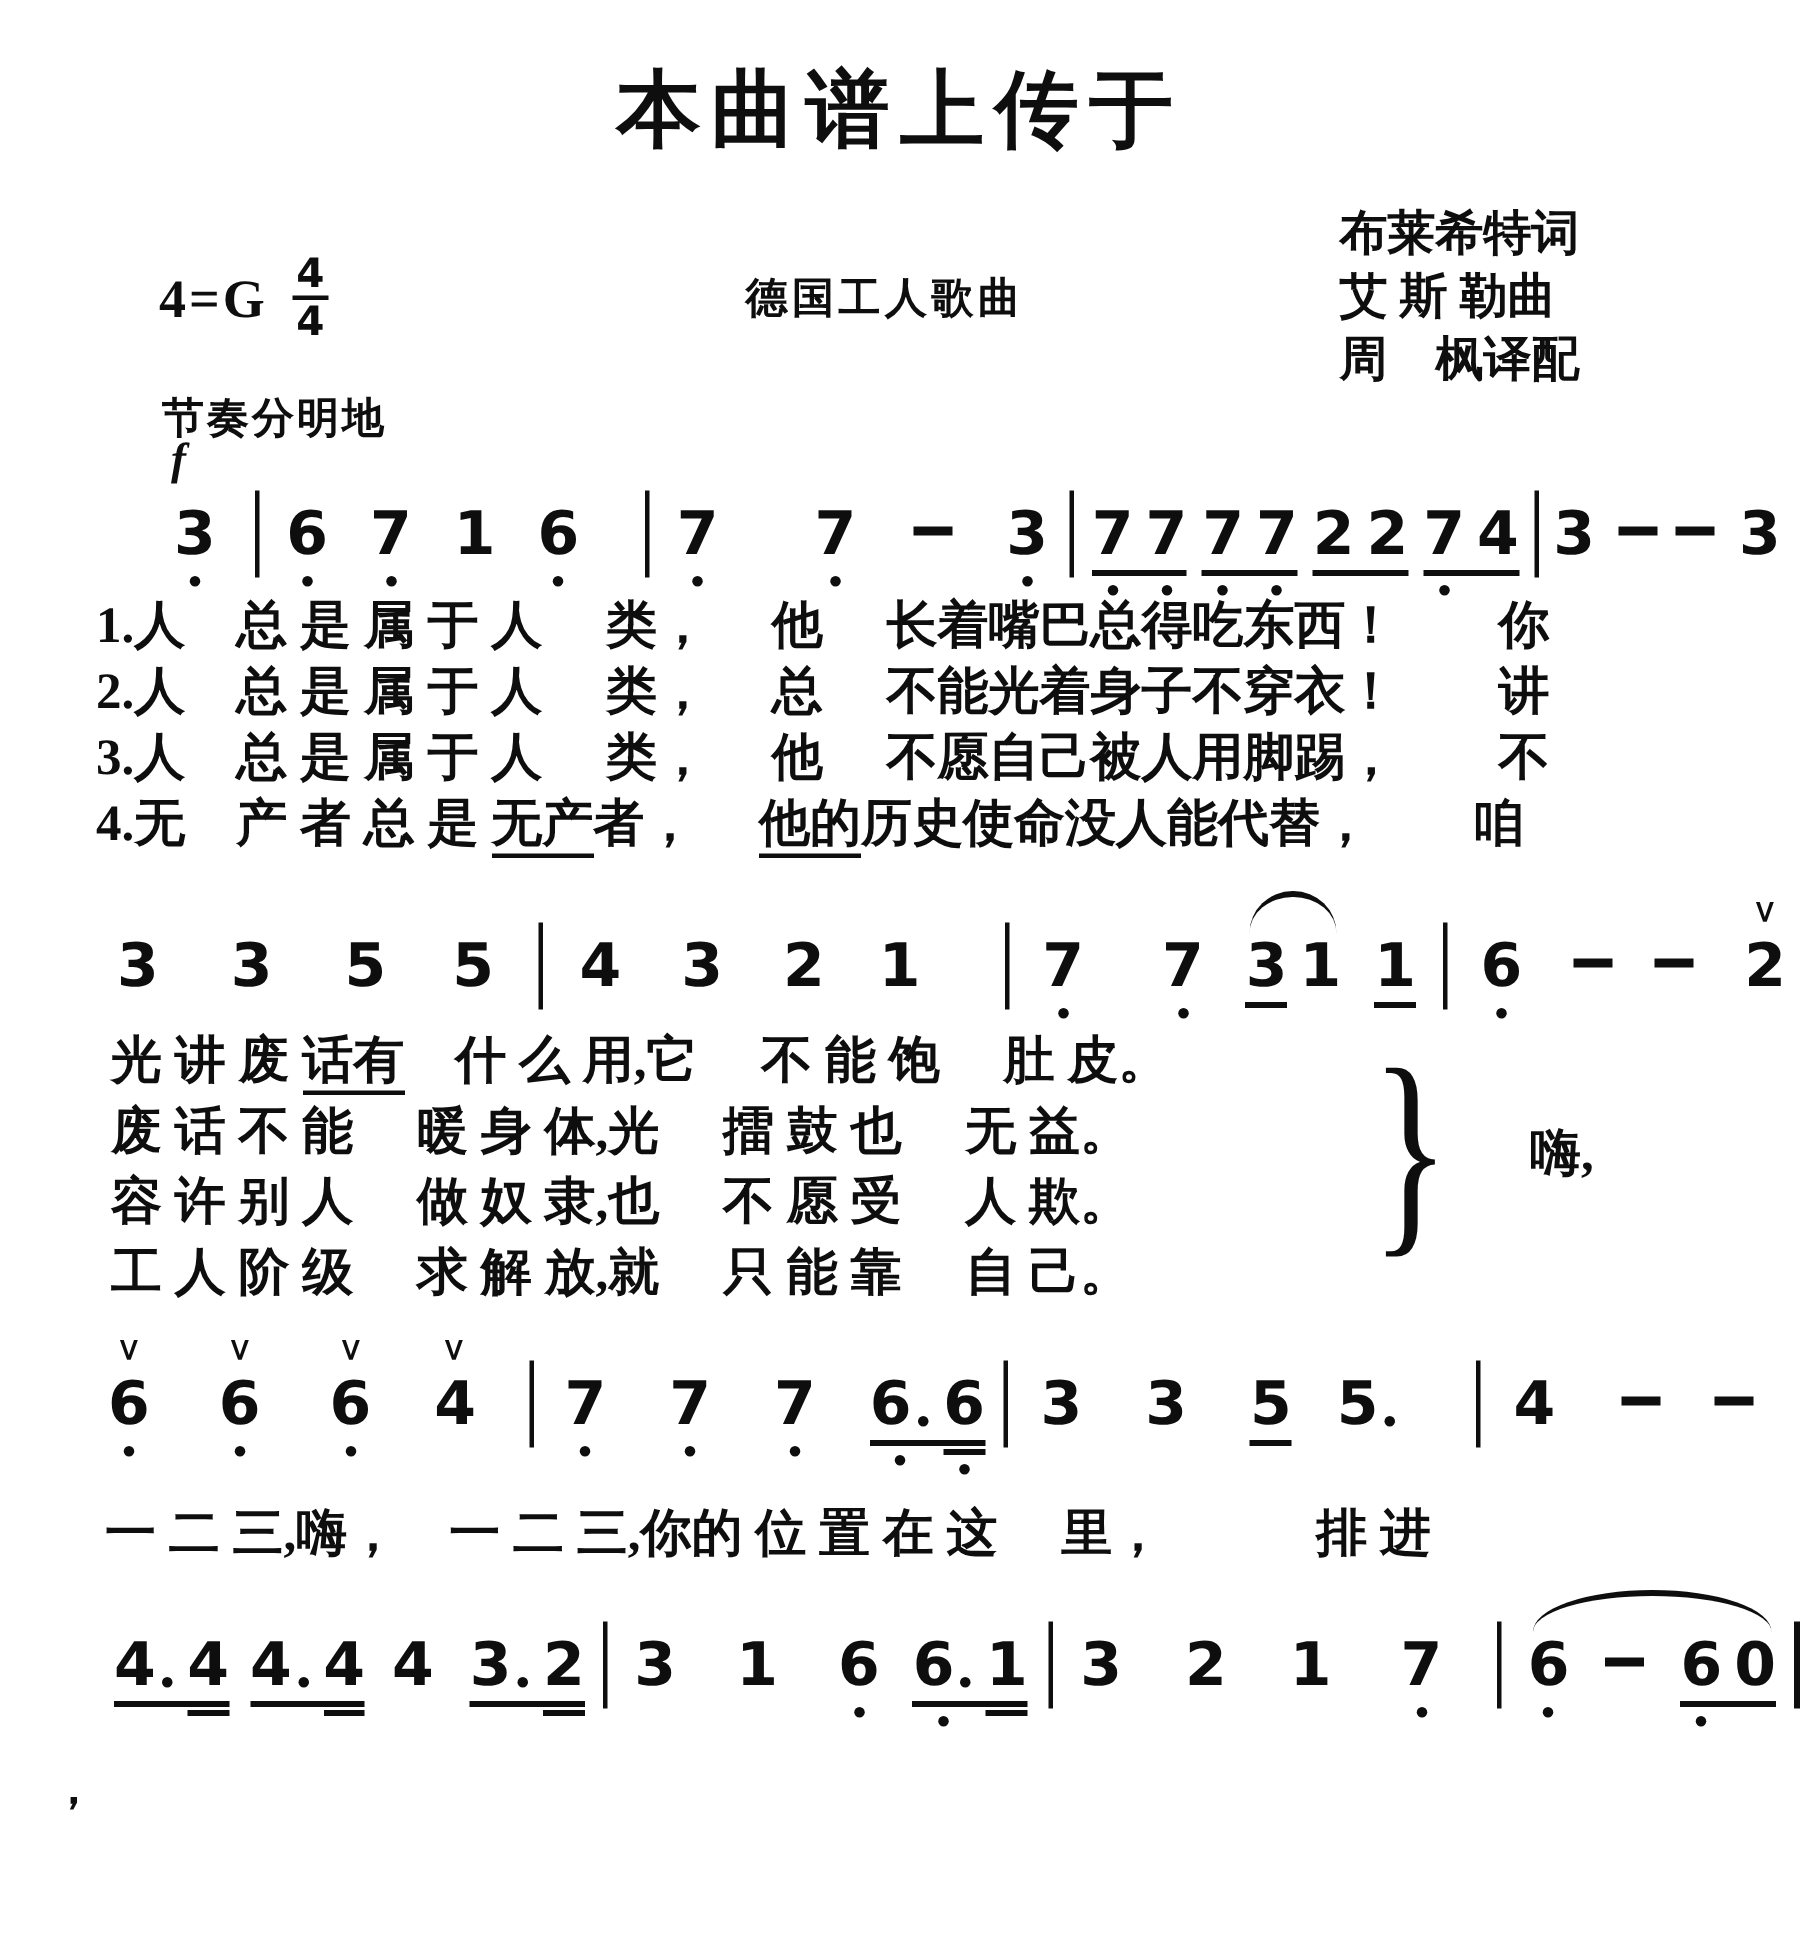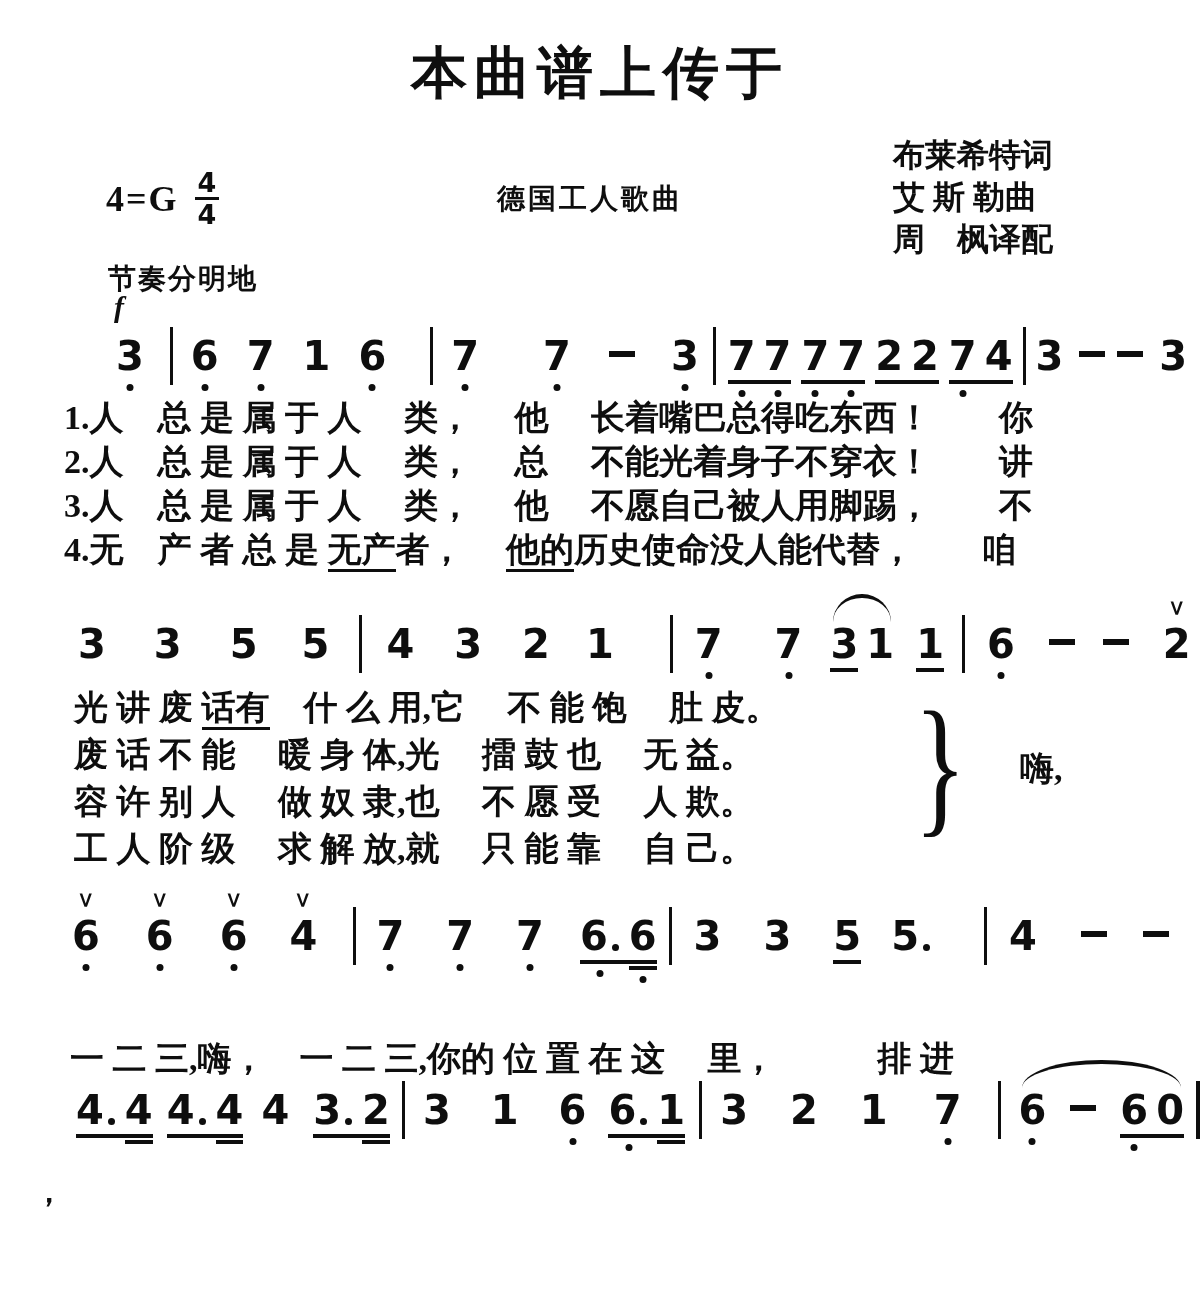--- a/index.html
+++ b/index.html
@@ -43,21 +43,21 @@
   .slur{position:absolute;top:-30px;left:3px;right:3px;height:24px;
     border-top:4px solid #0e0e0e;border-radius:50% 50% 0 0 / 100% 100% 0 0;}
   .bar{width:3px;height:58px;background:#0e0e0e;align-self:center;}
   .dbar{display:inline-flex;gap:3px;align-self:center;}
   .dbar-l{width:4px;height:58px;background:#0e0e0e;}
   .dash{width:26px;height:6px;background:#0e0e0e;align-self:center;margin-top:-4px;}
   
   .lyrics{position:absolute;white-space:pre;font-size:34px;font-weight:bold;}
   .sys0-lyrics{left:64px;top:396px;line-height:44px;}
   .sys1-lyrics{left:74px;top:684px;line-height:47px;}
-  .sys2-lyrics{left:70px;top:1036px;line-height:46px;text-align:center;}
+  .sys2-lyrics{left:70px;top:1000px;line-height:46px;text-align:center;}
   .sys3-lyrics{left:60px;top:1160px;line-height:46px;}
   .useg{border-bottom:3px solid #0e0e0e;padding-bottom:1px;}
   .brace{position:absolute;left:914px;top:682px;font-size:152px;line-height:168px;
     transform:scaleX(0.72);transform-origin:left center;font-weight:normal;}
   .interj{position:absolute;left:1020px;top:746px;font-size:34px;font-weight:bold;}
   .margin-mark{position:absolute;left:34px;top:1172px;font-size:30px;font-weight:bold;}
   
   .footer{position:absolute;right:14px;top:1262px;display:flex;align-items:center;gap:7px;}
   .footer-text{font-size:16px;color:#6f6f6f;font-weight:bold;}
   .logo{width:20px;height:20px;border-radius:50%;background:#8a8a8a;color:#ffffff;

